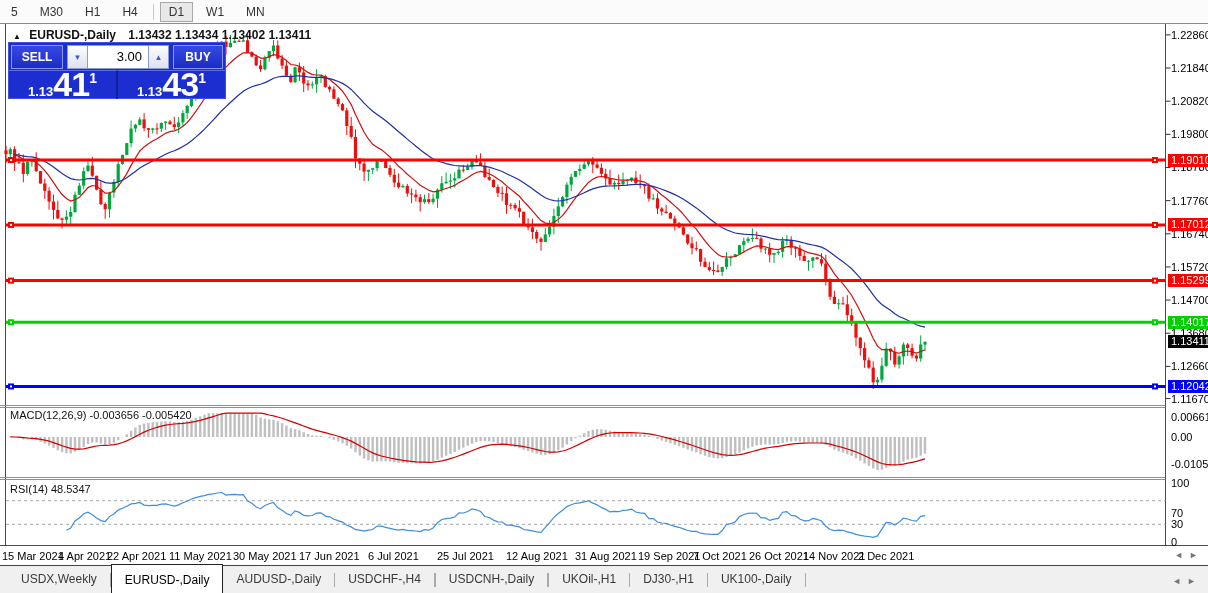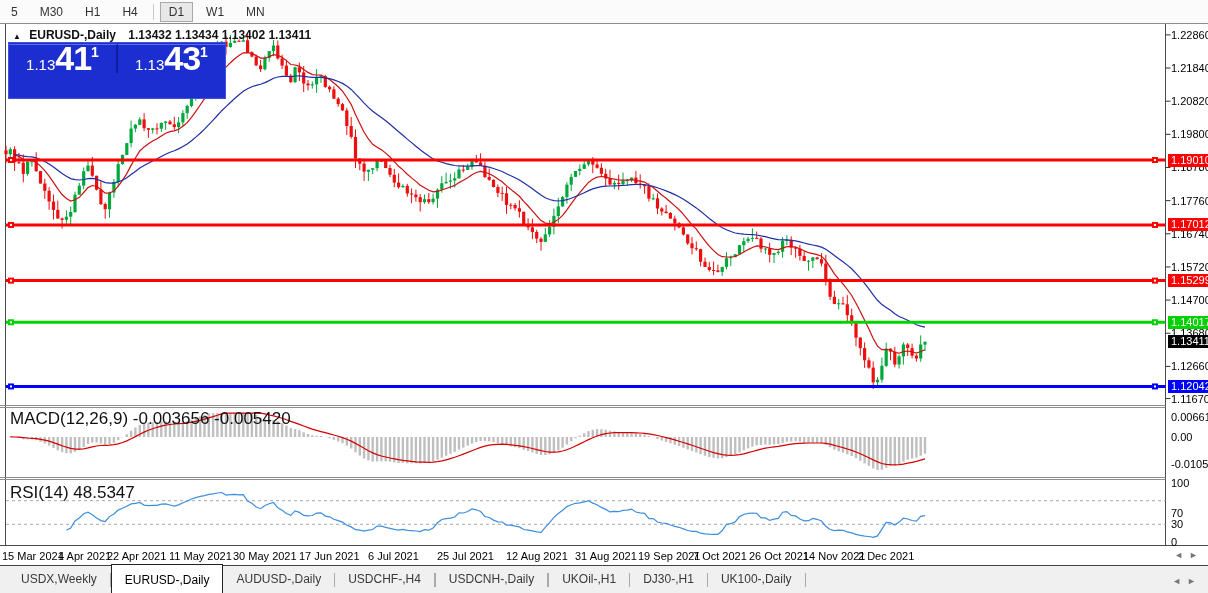--- a/index.html
+++ b/index.html
@@ -19,25 +19,25 @@
   .trade-panel{position:absolute;left:8px;top:42px;width:218px;height:57px;background:#1c2ed0;border:1px solid #4152e0;box-sizing:border-box;}
   .tp-row1{display:flex;height:26px;padding:2px 2px 0 2px;box-sizing:border-box;gap:0;}
   .btn-sell,.btn-buy{width:52px;color:#fff;font-size:12px;font-weight:bold;background:linear-gradient(#3749e4,#1b2cc4);border:1px solid #8b97f0;font-family:"Liberation Sans",sans-serif;}
   .btn-buy{width:50px;}
   .spin{width:21px;background:linear-gradient(#fdfdfd,#dde1ee);border:1px solid #8a9ad0;color:#3b5bd0;font-size:8px;padding:0;font-family:"Liberation Sans",sans-serif;}
   .vol{flex:1;background:#fff;border-top:1px solid #8a9ad0;border-bottom:1px solid #8a9ad0;font-size:13px;color:#000;text-align:right;padding:3px 6px 0 0;box-sizing:border-box;}
   .gap{width:4px;}
   .tp-row2{display:flex;height:29px;margin-top:1px;}
   .px{flex:1;color:#fff;text-align:center;border-top:1px solid #5e6ce8;position:relative;white-space:nowrap;}
   .px.bid{border-right:2px solid #101f9e;}
-  .px .sm{font-size:15px;font-weight:normal;}
+  .px .sm{font-size:13px;font-weight:bold;}
   .px .big{font-size:34px;font-weight:bold;line-height:27px;letter-spacing:-1px;}
   .px .sup{font-size:14px;font-weight:bold;vertical-align:top;position:relative;top:-1px;}
   
-  .ind-label{position:absolute;left:10px;font-size:17px;color:#111;text-align:center;}
+  .ind-label{position:absolute;left:10px;font-size:11px;color:#111;text-align:center;}
   
   #axis-layer span.tick{position:absolute;font-size:11px;color:#000;white-space:nowrap;}
   #axis-layer .hl{position:absolute;left:1168px;width:41px;height:13px;font-size:11px;color:#fff;padding:0 0 0 3px;line-height:13px;}
   #date-layer span{position:absolute;top:0;font-size:11px;color:#000;white-space:nowrap;}
   .timebar{position:absolute;left:0;top:548px;width:1208px;height:17px;background:#fff;}
   .sc-arrows{position:absolute;right:4px;top:2px;font-size:9px;color:#777;letter-spacing:6px;}
   
   .tabbar{position:absolute;left:0;top:565px;width:1208px;height:28px;background:#f0f0f0;border-top:1px solid #444;display:flex;align-items:stretch;font-size:12px;color:#3a3a3a;}
   .tabspacer{width:8px;}
   .tab{padding:6px 13px 0 13px;white-space:nowrap;cursor:default;}
@@ -757,20 +757,29 @@
       <polyline points="66.4,530.3 70.7,528.1 75.0,521.0 79.3,518.0 83.7,513.7 88.0,512.2 92.3,514.8 96.6,517.9 100.9,520.6 105.2,521.5 109.5,516.6 113.9,513.9 118.2,510.1 122.5,508.3 126.8,506.2 131.1,503.9 135.4,503.3 139.8,502.5 144.1,505.1 148.4,505.6 152.7,505.3 157.0,505.4 161.3,504.2 165.6,503.9 170.0,505.0 174.3,506.1 178.6,504.9 182.9,502.7 187.2,501.3 191.5,499.0 195.8,497.6 200.2,496.4 204.5,495.6 208.8,494.4 213.1,493.9 217.4,493.0 221.7,492.5 226.0,495.1 230.4,494.6 234.7,494.3 239.0,494.8 243.3,494.6 247.6,501.1 251.9,503.2 256.2,507.1 260.6,508.7 264.9,505.5 269.2,503.8 273.5,502.5 277.8,507.8 282.1,510.3 286.4,513.5 290.8,515.3 295.1,510.9 299.4,512.4 303.7,515.4 308.0,515.9 312.3,515.5 316.6,513.1 321.0,512.8 325.3,516.1 329.6,516.8 333.9,519.3 338.2,520.6 342.5,522.1 346.8,525.2 351.2,526.9 355.5,529.7 359.8,530.2 364.1,531.1 368.4,530.2 372.7,529.5 377.1,526.1 381.4,526.2 385.7,527.3 390.0,528.3 394.3,529.4 398.6,530.1 402.9,529.4 407.3,530.4 411.6,530.6 415.9,531.0 420.2,531.6 424.5,529.7 428.8,530.2 433.1,528.0 437.5,522.8 441.8,519.5 446.1,518.7 450.4,518.1 454.7,517.0 459.0,512.8 463.3,513.0 467.7,511.5 472.0,508.9 476.3,509.8 480.6,511.5 484.9,516.5 489.2,517.5 493.5,520.1 497.9,521.9 502.2,522.0 506.5,525.2 510.8,525.2 515.1,526.1 519.4,526.9 523.7,529.5 528.1,530.1 532.4,530.9 536.7,531.9 541.0,532.4 545.3,527.3 549.6,522.7 553.9,517.4 558.3,513.5 562.6,510.2 566.9,506.6 571.2,504.7 575.5,503.3 579.8,502.8 584.2,501.8 588.5,500.8 592.8,503.1 597.1,504.7 601.4,507.4 605.7,509.4 610.0,511.9 614.4,511.3 618.7,511.7 623.0,510.4 627.3,510.2 631.6,509.1 635.9,512.0 640.2,512.8 644.6,513.3 648.9,518.7 653.2,518.5 657.5,522.0 661.8,523.0 666.1,523.4 670.4,525.0 674.8,526.3 679.1,527.3 683.4,528.9 687.7,530.5 692.0,531.3 696.3,531.4 700.6,533.2 705.0,533.9 709.3,534.2 713.6,534.3 717.9,534.4 722.2,530.5 726.5,524.4 730.8,523.7 735.2,521.9 739.5,516.6 743.8,514.5 748.1,513.4 752.4,513.0 756.7,513.3 761.0,517.9 765.4,517.9 769.7,520.4 774.0,519.2 778.3,518.4 782.6,512.2 786.9,511.6 791.2,515.4 795.6,515.9 799.9,519.0 804.2,520.8 808.5,520.7 812.8,518.5 817.1,519.3 821.5,521.0 825.8,526.2 830.1,529.5 834.4,530.6 838.7,530.1 843.0,530.3 847.3,531.9 851.7,532.9 856.0,534.4 860.3,535.3 864.6,536.1 868.9,536.5 873.2,537.3 877.5,535.9 881.9,529.1 886.2,522.4 890.5,522.9 894.8,525.0 899.1,522.1 903.4,518.2 907.7,519.0 912.1,520.5 916.4,521.1 920.7,516.4 925.0,515.6" fill="none" stroke="#3d8fdd" stroke-width="1.2"></polyline>
     </svg>
 
   <div class="chart-title">
     <span class="tri">▲</span>
     <span class="sym">EURUSD-,Daily</span>
     <span class="quotes">1.13432 1.13434 1.13402 1.13411</span>
   </div>
 
   <div class="trade-panel">
+    <div class="tp-row1">
+      <button class="btn-sell">SELL</button>
+      <span class="gap"></span>
+      <button class="spin"><span>▼</span></button>
+      <div class="vol">3.00</div>
+      <button class="spin"><span>▲</span></button>
+      <span class="gap"></span>
+      <button class="btn-buy">BUY</button>
+    </div>
     <div class="tp-row2">
       <div class="px bid"><span class="sm">1.13</span><span class="big">41</span><span class="sup">1</span></div>
       <div class="px ask"><span class="sm">1.13</span><span class="big">43</span><span class="sup">1</span></div>
     </div>
   </div>
 
   <div class="ind-label" style="top:409px">MACD(12,26,9) -0.003656 -0.005420</div>
   <div class="ind-label" style="top:483px">RSI(14) 48.5347</div>
 
   <div id="axis-layer">

